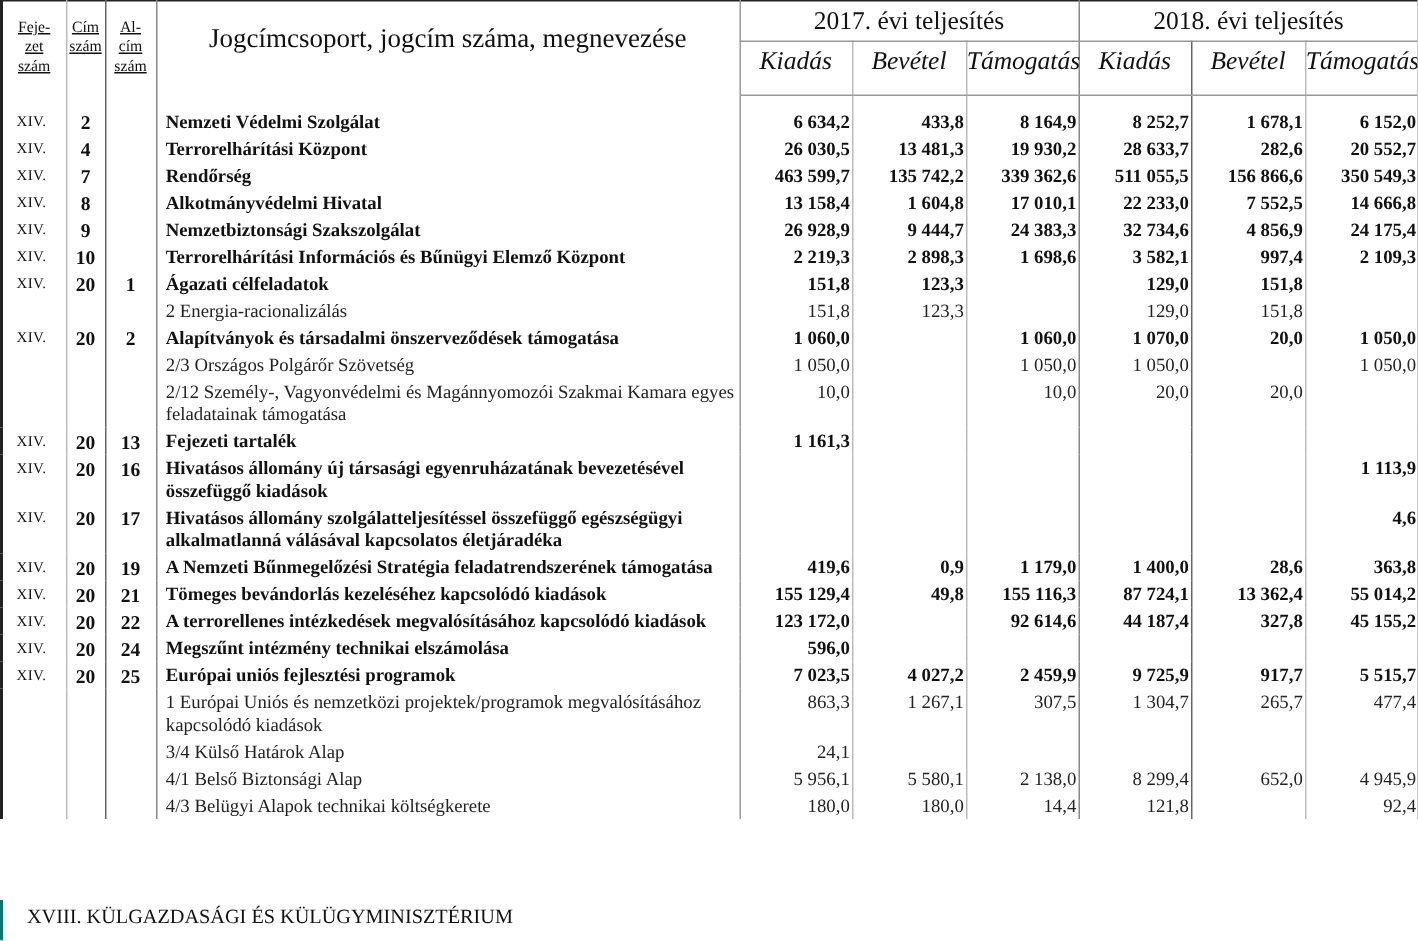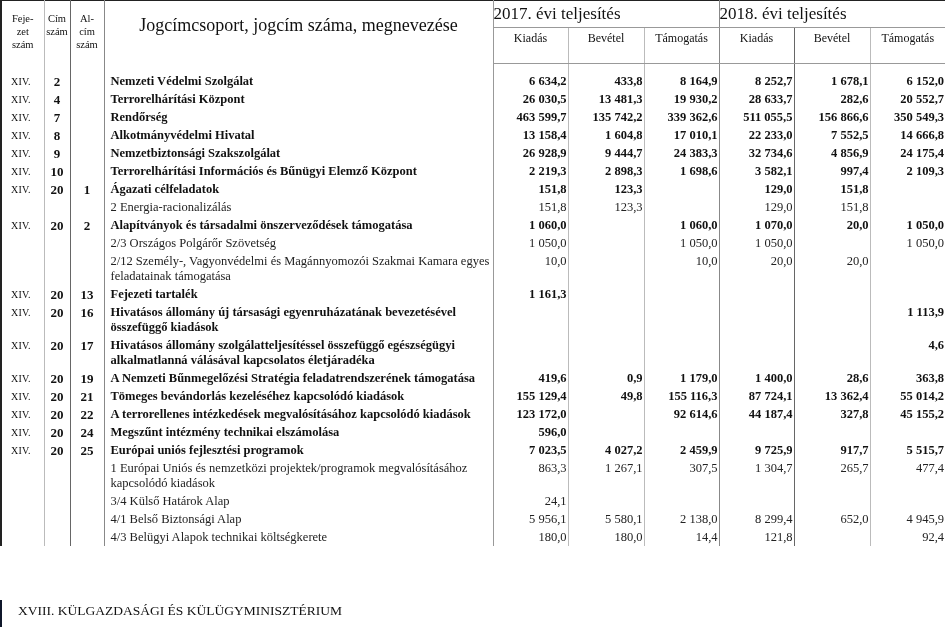--- a/index.html
+++ b/index.html
@@ -1,44 +1,44 @@
 <!DOCTYPE html>
 <html><head>
 <meta charset="utf-8">
 <style>
   html, body { margin: 0; padding: 0; background: #ffffff; }
   body { width: 945px; height: 627px; overflow: hidden; position: relative;
          font-family: "Liberation Serif", "DejaVu Serif", serif; color: #111; }
   table.budget { position: absolute; left: 0; top: 0; border-collapse: collapse; table-layout: fixed; width: 945px; }
   table.budget td, table.budget th { padding: 0; vertical-align: top; font-weight: normal; }
   .hdr th { border-top: 1px solid #222; }
-  .hdr-grp { font-size: 17px; text-align: left; height: 26px; line-height: 26px; border-bottom: 1px solid #999; }
-  .hdr-sub { font-size: 12px; height: 32px; padding-top: 3px !important; }
-  .hdr-small { font-size: 10.5px; text-align: center; line-height: 13px; padding-top: 11px !important; }
+  .hdr-grp { font-size: 17px; text-align: center; height: 26px; line-height: 26px; border-bottom: 1px solid #999; }
+  .hdr-sub { font-size: 17px; height: 32px; padding-top: 3px !important; font-style: italic; }
+  .hdr-small { font-size: 10.5px; text-align: center; line-height: 13px; padding-top: 11px !important; text-decoration: underline; }
   .hdr-main { font-size: 18px; text-align: center; padding-top: 14px !important; }
   .hdr-row-bottom th { border-bottom: 1px solid #999; }
   .c-fej { border-left: 2px solid #222; border-right: 1px solid #bbb; }
   .c-cim { border-right: 1px solid #666; }
   .c-al  { border-right: 1px solid #888; }
   .c-name { border-right: 1px solid #999; }
   .c-num { border-right: 1px solid #bbb; }
   .c-y1end { border-right: 1px solid #888; }
   .c-y2k { border-right: 1px solid #666; }
   .c-last { border-right: 2px solid #222; }
   .hdr-year1 { border-right: 1px solid #888; border-left: 1px solid #999; }
   .hdr-year2 { border-right: 2px solid #222; }
   tr.spacer td { height: 8px; }
   tr.row td { font-size: 12.5px; line-height: 15px; padding-top: 2px; padding-bottom: 1px; }
   tr.row.bold td { font-weight: bold; }
   tr.row td.fej { font-size: 10px; text-align: left; padding-left: 9px; font-weight: normal; letter-spacing: 0.2px; }
   tr.row td.cim, tr.row td.al { text-align: center; font-weight: bold; font-size: 13px; }
   tr.row td.name { padding-left: 6px; padding-right: 2px; }
   tr.row td.num { text-align: right; padding-right: 1px; }
   tr.row.sub td { font-weight: normal; color: #222; }
-  .footer { position: absolute; left: 0; top: 600px; height: 27px; width: 945px; border-left: 2px solid #0f172a; box-sizing: border-box; }
+  .footer { position: absolute; left: 0; top: 600px; height: 27px; width: 945px; border-left: 2px solid #0f766e; box-sizing: border-box; }
   .footer span { position: absolute; left: 16px; top: 3px; font-size: 13.5px; }
 </style>
 </head>
 <body>
 
 <table class="budget">
   <colgroup>
     <col style="width:43px">
       <col style="width:26px">
       <col style="width:34px">

